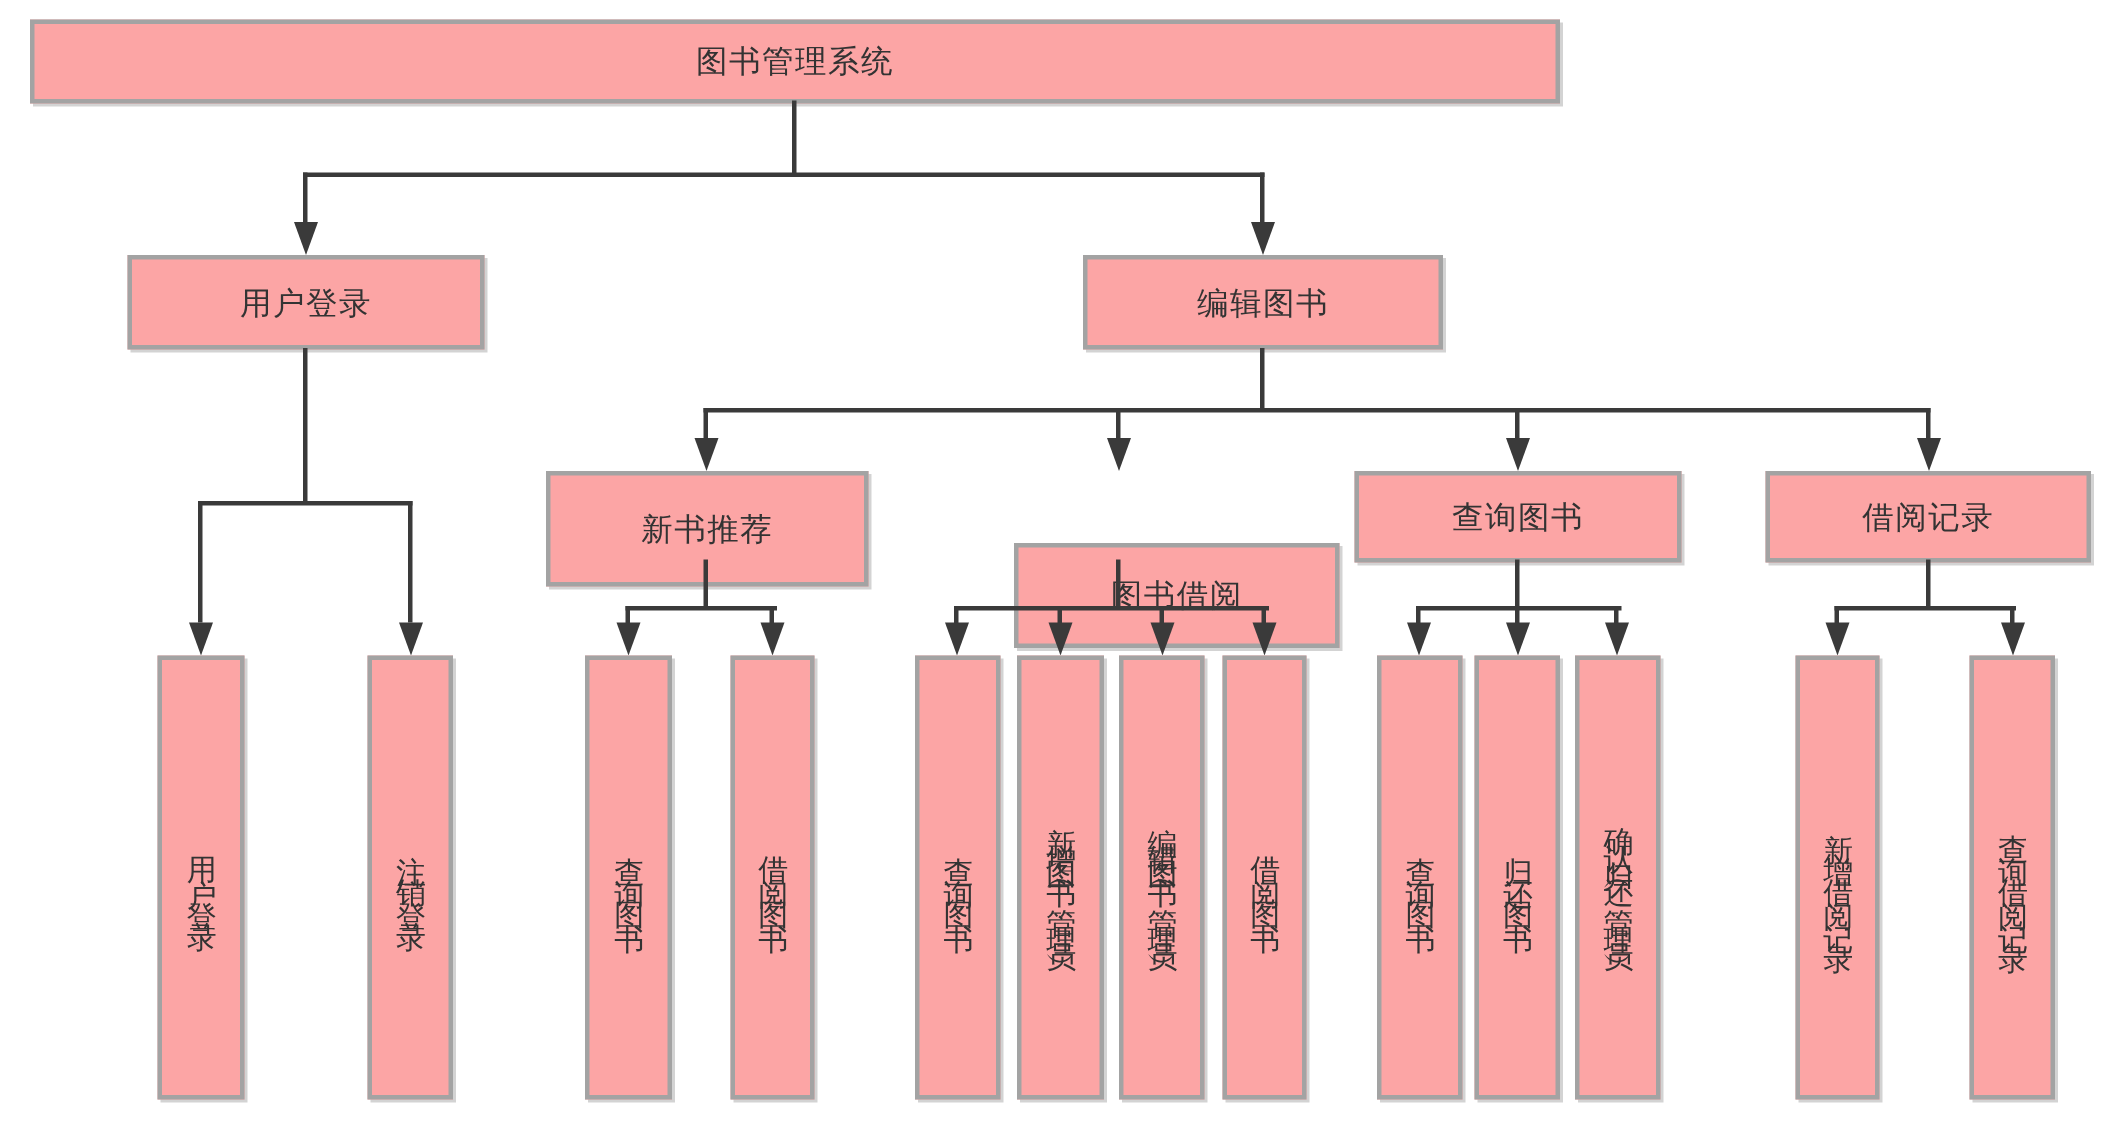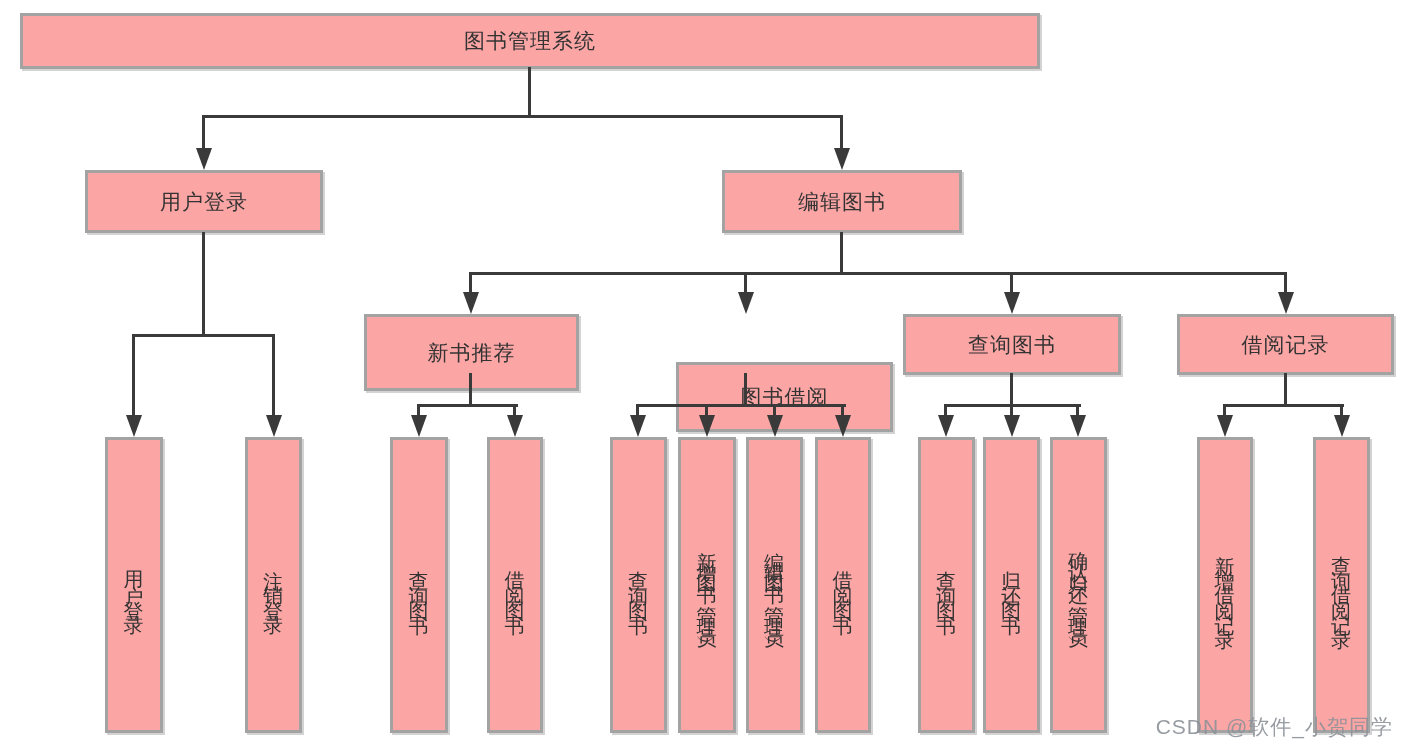--- a/index.html
+++ b/index.html
@@ -189,15 +189,14 @@
     <span>确认归还（管理员）</span>
   </div>
 
   <div class="box vbox" style="left:1197px; top:437px; width:56px; height:296px;">
     <span>新增借阅记录</span>
   </div>
   <div class="box vbox" style="left:1313px; top:437px; width:57px; height:296px;">
     <span>查询借阅记录</span>
   </div>
 
-  <div class="watermark">CSDN @软件_小贺同学</div>
 
 </div>
 
 </body></html>

